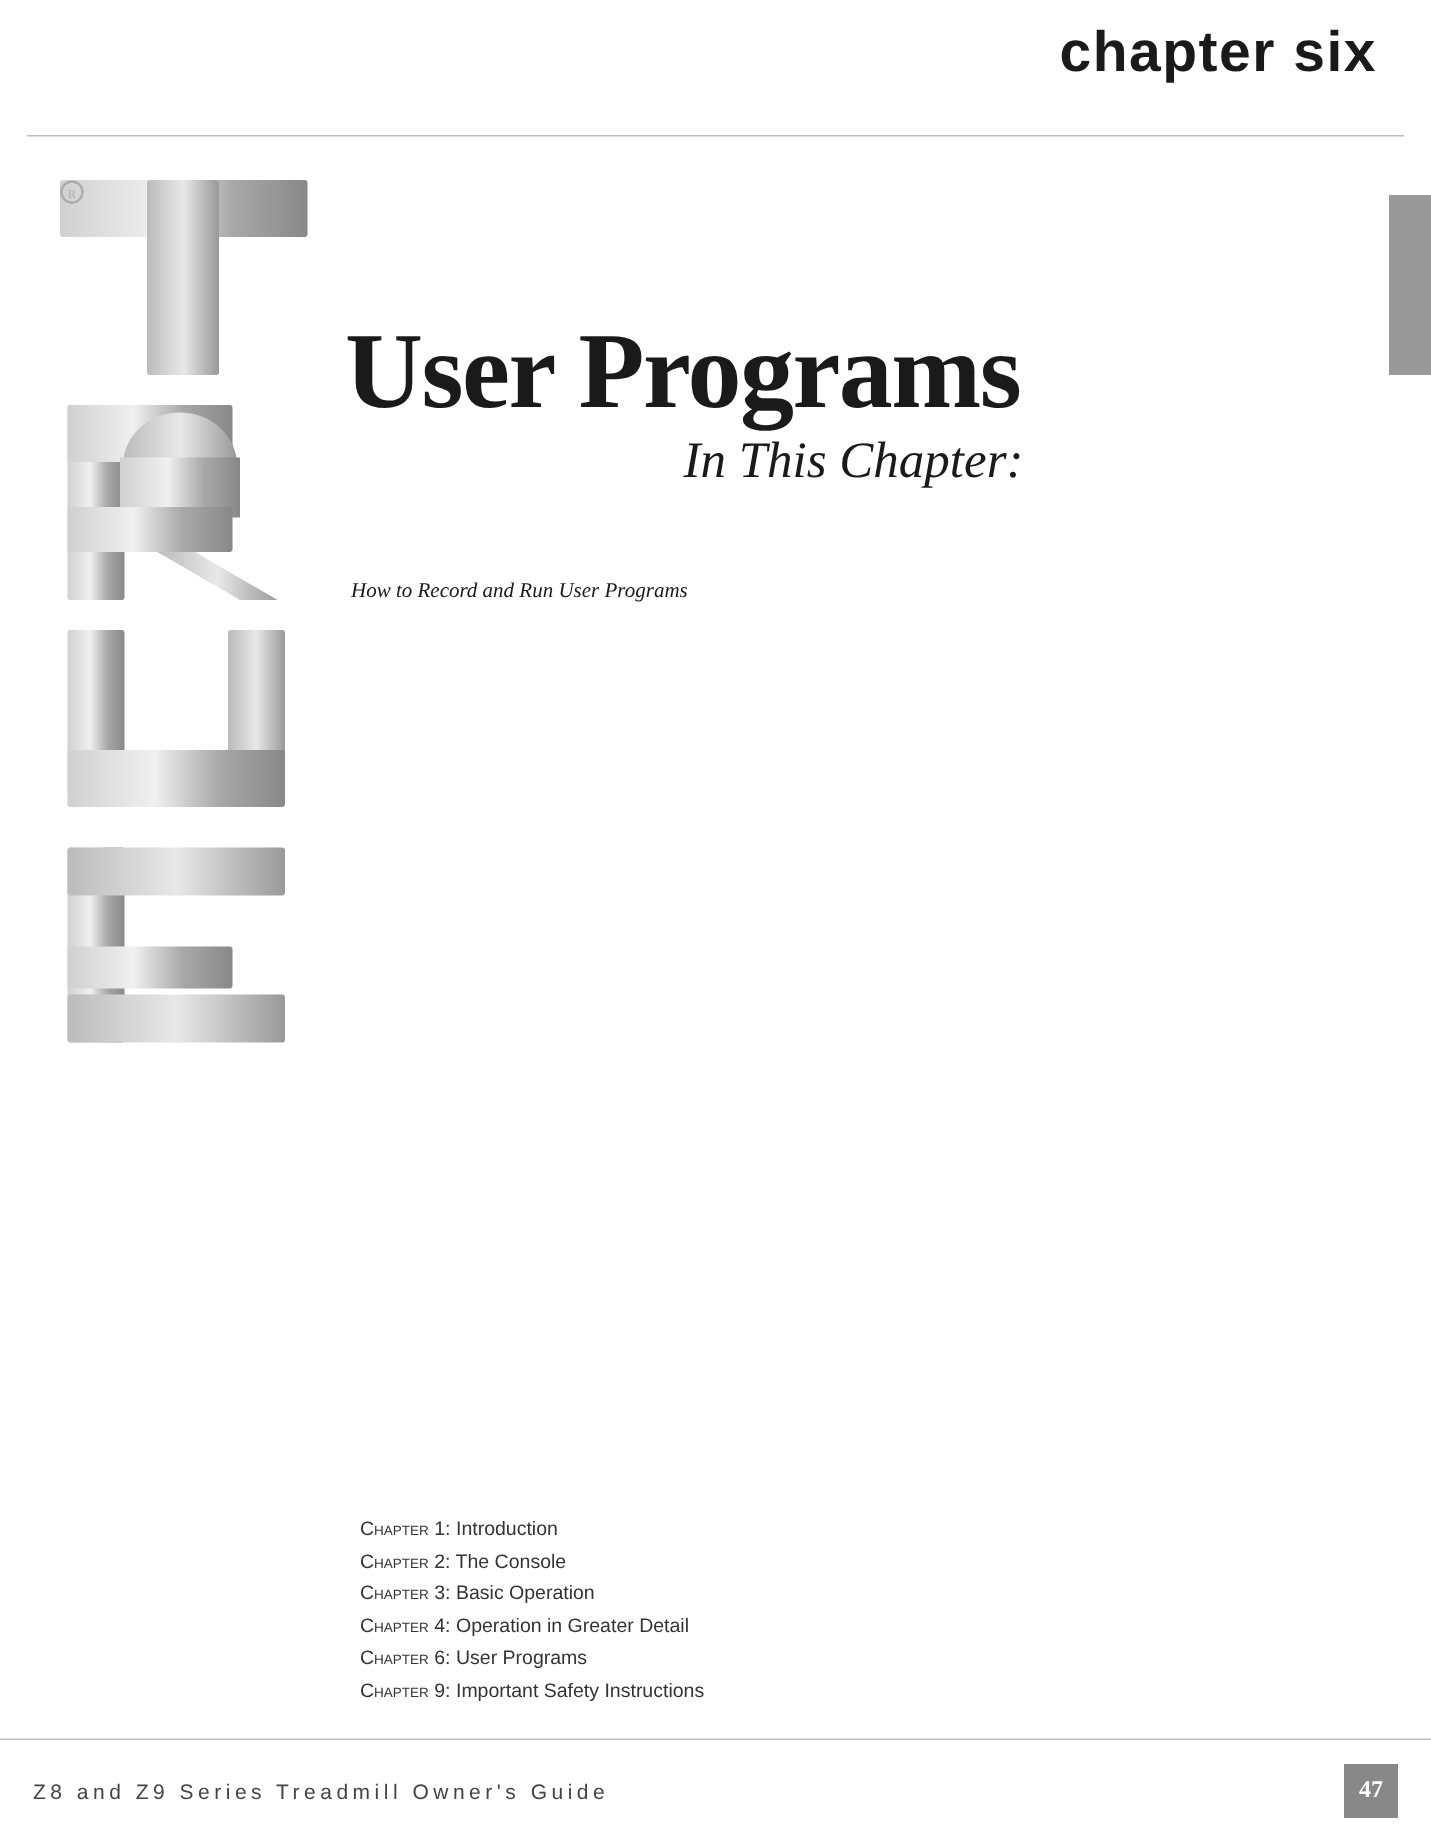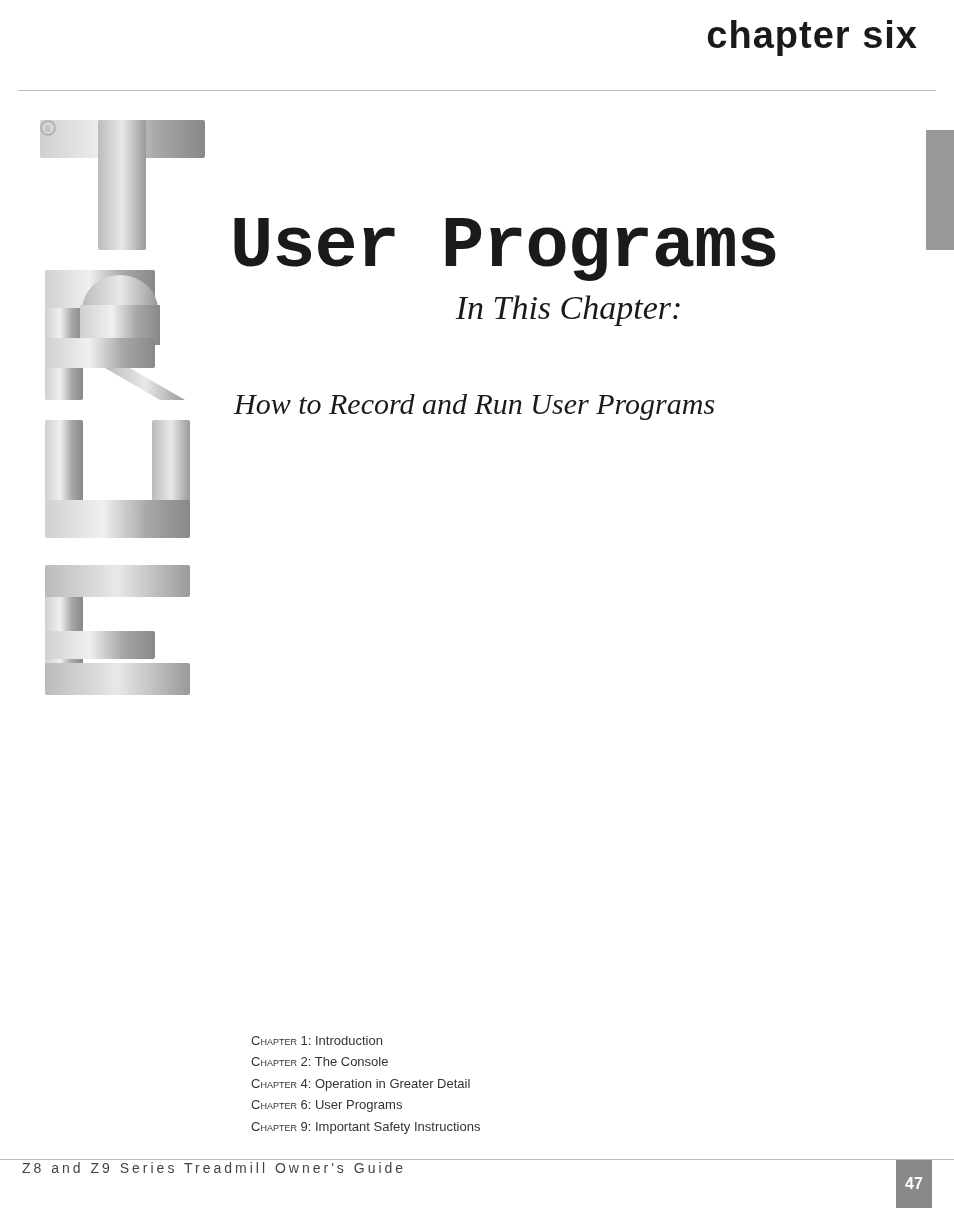--- a/index.html
+++ b/index.html
@@ -75,52 +75,52 @@
       margin-left: 230px;
       margin-right: 50px;
       padding-top: 100px;
     }
 
     .title-block {
       margin-top: 20px;
     }
 
     .user-programs-title {
-      font-family: Liberation Mono, monospace;
+      font-family: Liberation Serif, serif;
       font-size: 72px;
       font-weight: bold;
       color: #1a1a1a;
       line-height: 1.0;
       letter-spacing: -1px;
     }
 
     .in-this-chapter {
       font-family: Georgia, serif;
       font-style: italic;
       font-size: 34px;
       color: #1a1a1a;
       margin-top: 6px;
       margin-left: 4px;
       text-align: center;
     }
 
     .subtitle-text {
       font-family: Georgia, serif;
       font-style: italic;
-      font-size: 30px;
+      font-size: 14px;
       color: #1a1a1a;
       margin-top: 60px;
       margin-left: 4px;
     }
 
     
     .toc-area {
       position: absolute;
       bottom: 90px;
-      left: 251px;
+      left: 240px;
       right: 50px;
     }
 
     .toc-item {
       font-family: Arial, Helvetica, sans-serif;
       font-size: 13px;
       color: #333;
       line-height: 1.65;
     }
 
@@ -131,40 +131,40 @@
 
     
     .footer {
       position: absolute;
       bottom: 0;
       left: 0;
       right: 0;
       height: 68px;
       border-top: 1.5px solid #bbb;
       display: flex;
-      align-items: flex-start;
+      align-items: center;
       justify-content: space-between;
       padding: 0 22px 0 22px;
     }
 
     .footer-title {
       font-family: Arial, Helvetica, sans-serif;
       font-size: 14px;
       letter-spacing: 3px;
       color: #444;
     }
 
     .footer-page {
-      font-family: Liberation Sans, sans-serif;
+      font-family: Liberation Serif, serif;
       font-size: 16px;
       font-weight: bold;
       color: #fff;
       background: #888;
       width: 36px;
-      height: 48px;
+      height: 36px;
       display: flex;
       align-items: center;
       justify-content: center;
     }
 
   </style>
 </head>
 <body>
 
 <div class="header">
@@ -232,20 +232,23 @@
 </div>
 
 <div class="toc-area">
   <div class="toc-item">
     <span class="chapter-label">Chapter</span> 1: Introduction
   </div>
   <div class="toc-item">
     <span class="chapter-label">Chapter</span> 2: The Console
   </div>
   <div class="toc-item">
+    <span class="chapter-label">Chapter</span> 3: Basic Operation
+  </div>
+  <div class="toc-item">
     <span class="chapter-label">Chapter</span> 4: Operation in Greater Detail
   </div>
   <div class="toc-item">
     <span class="chapter-label">Chapter</span> 6: User Programs
   </div>
   <div class="toc-item">
     <span class="chapter-label">Chapter</span> 9: Important Safety Instructions
   </div>
 </div>
 

